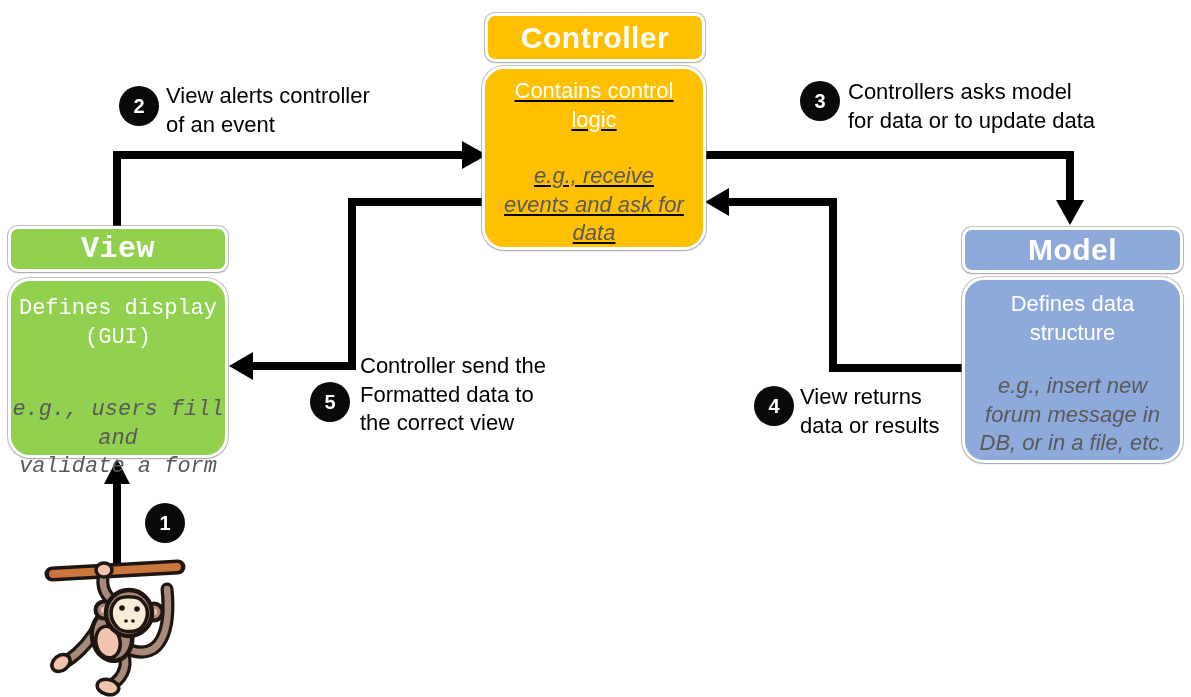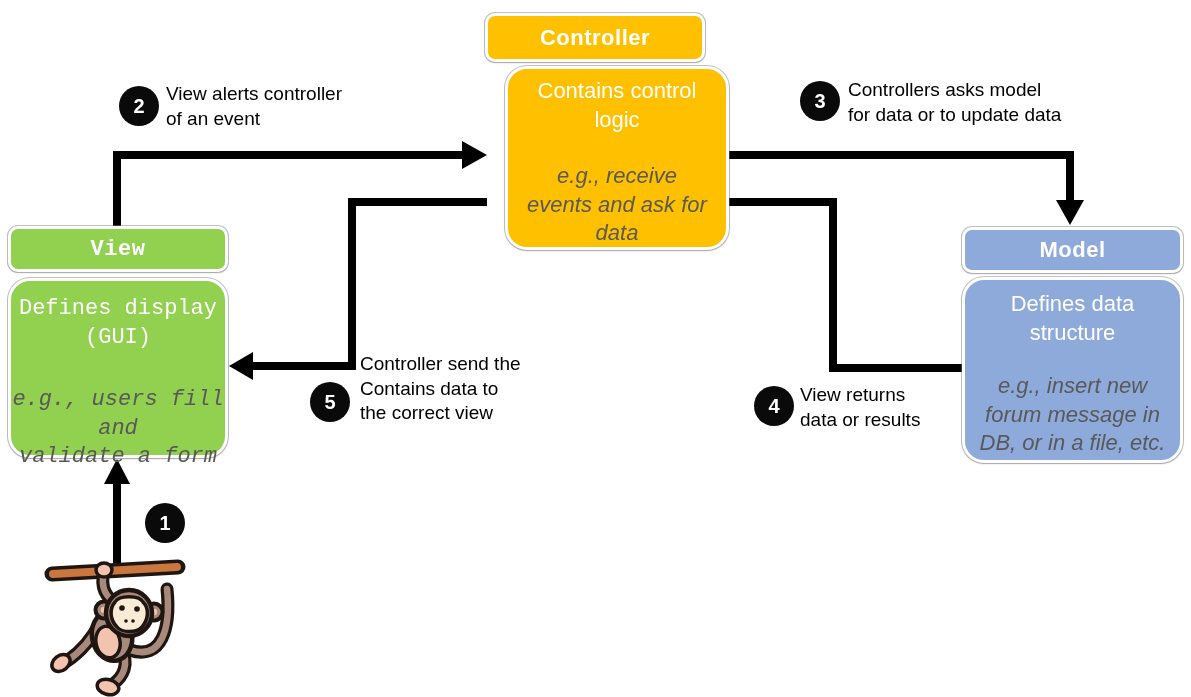--- a/index.html
+++ b/index.html
@@ -6,54 +6,54 @@
   #stage{
     position:relative;width:1191px;height:697px;background:#ffffff;overflow:hidden;
     font-family:"Liberation Sans",sans-serif;
   }
   #arrow-layer{position:absolute;left:0;top:0;pointer-events:none;}
   
   .hdr{
     position:absolute;display:flex;align-items:center;justify-content:center;
     border-radius:10px;border:3px solid #ffffff;
     box-shadow:0 0 0 1px rgba(120,120,120,.45),0 1px 2px rgba(0,0,0,.2);
-    color:#ffffff;font-weight:700;font-size:22px;letter-spacing:.5px;
+    color:#ffffff;font-weight:700;font-size:30px;letter-spacing:.5px;
     box-sizing:border-box;
   }
   .bod{
     position:absolute;border-radius:22px;border:3px solid #ffffff;
     box-shadow:0 0 0 1px rgba(120,120,120,.45),0 1px 2px rgba(0,0,0,.2);
     box-sizing:border-box;text-align:center;
   }
   .bod .desc{
     color:#ffffff;font-size:22px;line-height:1.3;white-space:pre-line;
   }
   .bod .example{
     color:#595959;font-size:22px;line-height:1.3;font-style:italic;white-space:pre-line;
   }
   .green{background:#92D050;font-family:Liberation Mono, monospace;}
   .orange{background:#FFC000;}
   .blue{background:#8EAADB;}
   #controller-hdr{left:485px;top:13px;width:220px;height:49px;}
-  #controller-bod{left:505px;top:66px;width:224px;height:184px;padding-top:8px;}
+  #controller-bod{left:482px;top:66px;width:224px;height:184px;padding-top:8px;text-decoration:underline;}
   #controller-bod .example{margin-top:28px;}
   #view-hdr{left:8px;top:226px;width:220px;height:46px;}
   #view-bod{left:8px;top:278px;width:220px;height:180px;padding-top:14px;}
-  #view-bod .example{margin-top:34px;}
+  #view-bod .example{margin-top:44px;}
   #model-hdr{left:962px;top:227px;width:221px;height:46px;}
   #model-bod{left:962px;top:277px;width:221px;height:186px;padding-top:10px;}
   #model-bod .example{margin-top:25px;}
   
   .step-circle{
     position:absolute;width:40px;height:40px;border-radius:50%;background:#0a0a0a;
     color:#ffffff;font-weight:700;font-size:20px;
     display:flex;align-items:center;justify-content:center;
   }
   .step-text{
-    position:absolute;color:#000000;font-size:19px;line-height:1.3;white-space:pre-line;
+    position:absolute;color:#000000;font-size:22px;line-height:1.3;white-space:pre-line;
   }
   #step2-circle{left:119px;top:86px;}   #step2-text{left:166px;top:82px;}
   #step3-circle{left:800px;top:81px;}   #step3-text{left:848px;top:78px;}
   #step4-circle{left:754px;top:386px;}  #step4-text{left:800px;top:383px;}
   #step5-circle{left:310px;top:382px;}  #step5-text{left:360px;top:352px;}
   #step1-circle{left:145px;top:503px;}  #step1-text{left:192px;top:497px;}
 </style>
 </head>
 <body>
 
@@ -176,16 +176,16 @@
   <div id="step4-circle" class="step-circle">
     <span>4</span>
   </div>
   <div id="step4-text" class="step-text">View returns
 data or results</div>
 
   <div id="step5-circle" class="step-circle">
     <span>5</span>
   </div>
   <div id="step5-text" class="step-text">Controller send the
-Contains data to
+Formatted data to
 the correct view</div>
 
 </div>
 
 </body></html>

